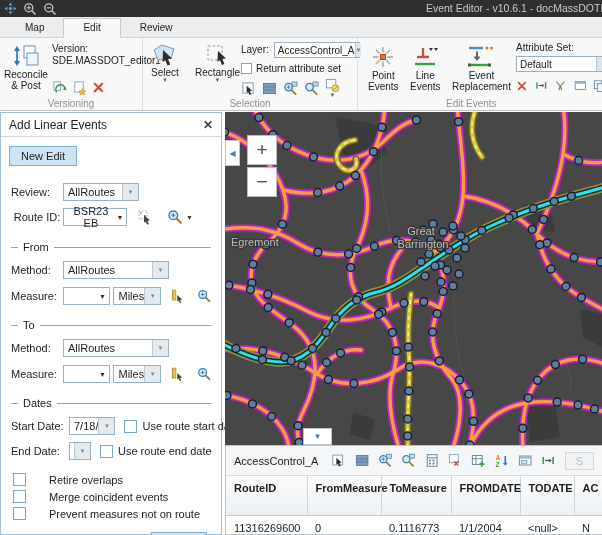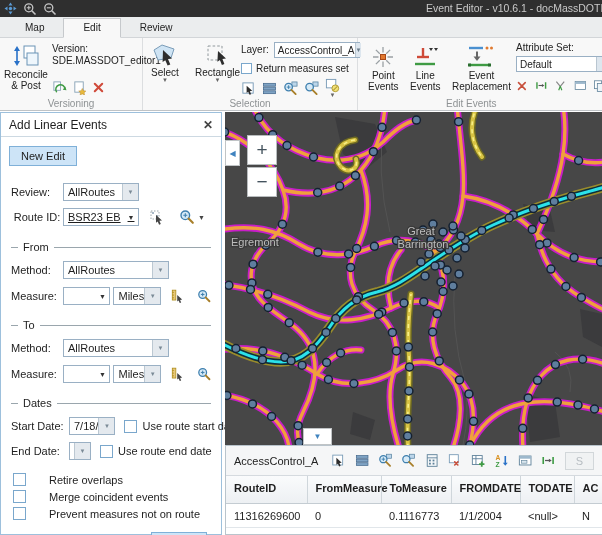--- a/index.html
+++ b/index.html
@@ -62,21 +62,21 @@
   
   .bottom{position:absolute;left:225px;top:445px;width:377px;height:90px;background:#fff;
           border:1px solid #b9c4cc;border-right:none;box-sizing:border-box;overflow:hidden;}
   .btoolbar{height:30px;background:#f5f6f7;border-bottom:1px solid #d5dadf;display:flex;align-items:center;
             gap:9px;padding:0 8px;box-sizing:border-box;}
   .bname{font-size:11px;color:#222;margin-right:4px;white-space:nowrap;}
   .sbtn{margin-left:auto;font-size:11px;color:#b7bdc2;background:#f0f2f3;border:1px solid #d2d7da;
         padding:2px 10px;white-space:nowrap;}
   table.grid{border-collapse:collapse;table-layout:fixed;width:428px;}
   table.grid th{height:23px;background:linear-gradient(#fafbfc,#edf0f3);border-right:1px solid #cfd6db;
-        border-bottom:1px solid #c4ccd2;font-size:11px;color:#1e1e1e;text-align:left;padding:0 0 4px 8px;font-weight:bold;}
+        border-bottom:1px solid #c4ccd2;font-size:11px;color:#1e1e1e;text-align:left;padding:0 0 16px 8px;font-weight:bold;}
   table.grid td{height:23px;border-bottom:1px solid #e1e6ea;font-size:11px;color:#1e1e1e;padding:0 0 0 8px;
         white-space:nowrap;overflow:hidden;}
   .ic{display:block;}
 </style>
 </head>
 <body>
 
 <div class="titlebar">
   <svg class="tbic" width="13" height="13" viewBox="0 0 13 13">
     <circle cx="6.5" cy="6.5" r="1.7" fill="#5b9bd5"></circle>
@@ -159,21 +159,21 @@
     <div style="position:absolute;left:98px;top:4px;width:114px;">
       <div class="minirow">
         <span class="vtxt">Layer:</span>
         <div class="rsel" style="width:86px;">
           <span>AccessControl_A</span>
           <span class="ab">▼</span>
         </div>
       </div>
       <div class="rcheck" style="margin-top:5px;">
         <span class="cb"></span>
-        <span>Return measures set</span>
+        <span>Return attribute set</span>
       </div>
       <div class="minirow" style="margin-top:4px;gap:6px;">
         <svg class="ic" width="15" height="15" viewBox="0 0 16 16">
           <rect x="2" y="2" width="11" height="11" fill="#fff" stroke="#7a9cb8"></rect>
           <path d="M6,5 L12,10.5 L9.4,10.8 L10.8,14 L9.1,14.7 L7.7,11.5 L6,12.8 Z" fill="#2d2d2d"></path>
         </svg>
         <svg class="ic" width="15" height="15" viewBox="0 0 16 16">
           <rect x="1.5" y="2.5" width="13" height="3" fill="#7fa3c4" stroke="#44688c" stroke-width="0.8"></rect>
           <rect x="1.5" y="6.5" width="13" height="3" fill="#7fa3c4" stroke="#44688c" stroke-width="0.8"></rect>
           <rect x="1.5" y="10.5" width="13" height="3" fill="#7fa3c4" stroke="#44688c" stroke-width="0.8"></rect>
@@ -285,21 +285,21 @@
   <div class="prow" style="margin-top:17px;">
     <span class="plabel" style="width:52px;">Review:</span>
     <div class="sel" style="width:76px;">
       <span>AllRoutes</span>
       <span class="ab">▼</span>
     </div>
   </div>
 
   <div class="prow" style="margin-top:7px;text-align:center;">
     <span class="plabel" style="width:52px;">Route ID:</span>
-    <div class="sel" style="width:76px;text-decoration:underline;">
+    <div class="sel" style="width:64px;">
       <span>BSR23 EB</span>
       <span class="abk">▼</span>
     </div>
     <svg class="ic" style="margin-left:10px;" width="16" height="16" viewBox="0 0 16 16">
       <rect x="2" y="2" width="8" height="8" fill="none" stroke="#9aa6ad" stroke-dasharray="1.5 1.5"></rect>
       <circle cx="4" cy="4" r="1" fill="#8aa0b4"></circle>
         <circle cx="8" cy="7" r="1" fill="#8aa0b4"></circle>
       <path d="M7,6 L13,11.5 L10.4,11.8 L11.8,15 L10.1,15.7 L8.7,12.5 L7,13.8 Z" fill="#444"></path>
     </svg>
     <svg class="ic" style="margin-left:14px;" width="16" height="16" viewBox="0 0 16 16">

